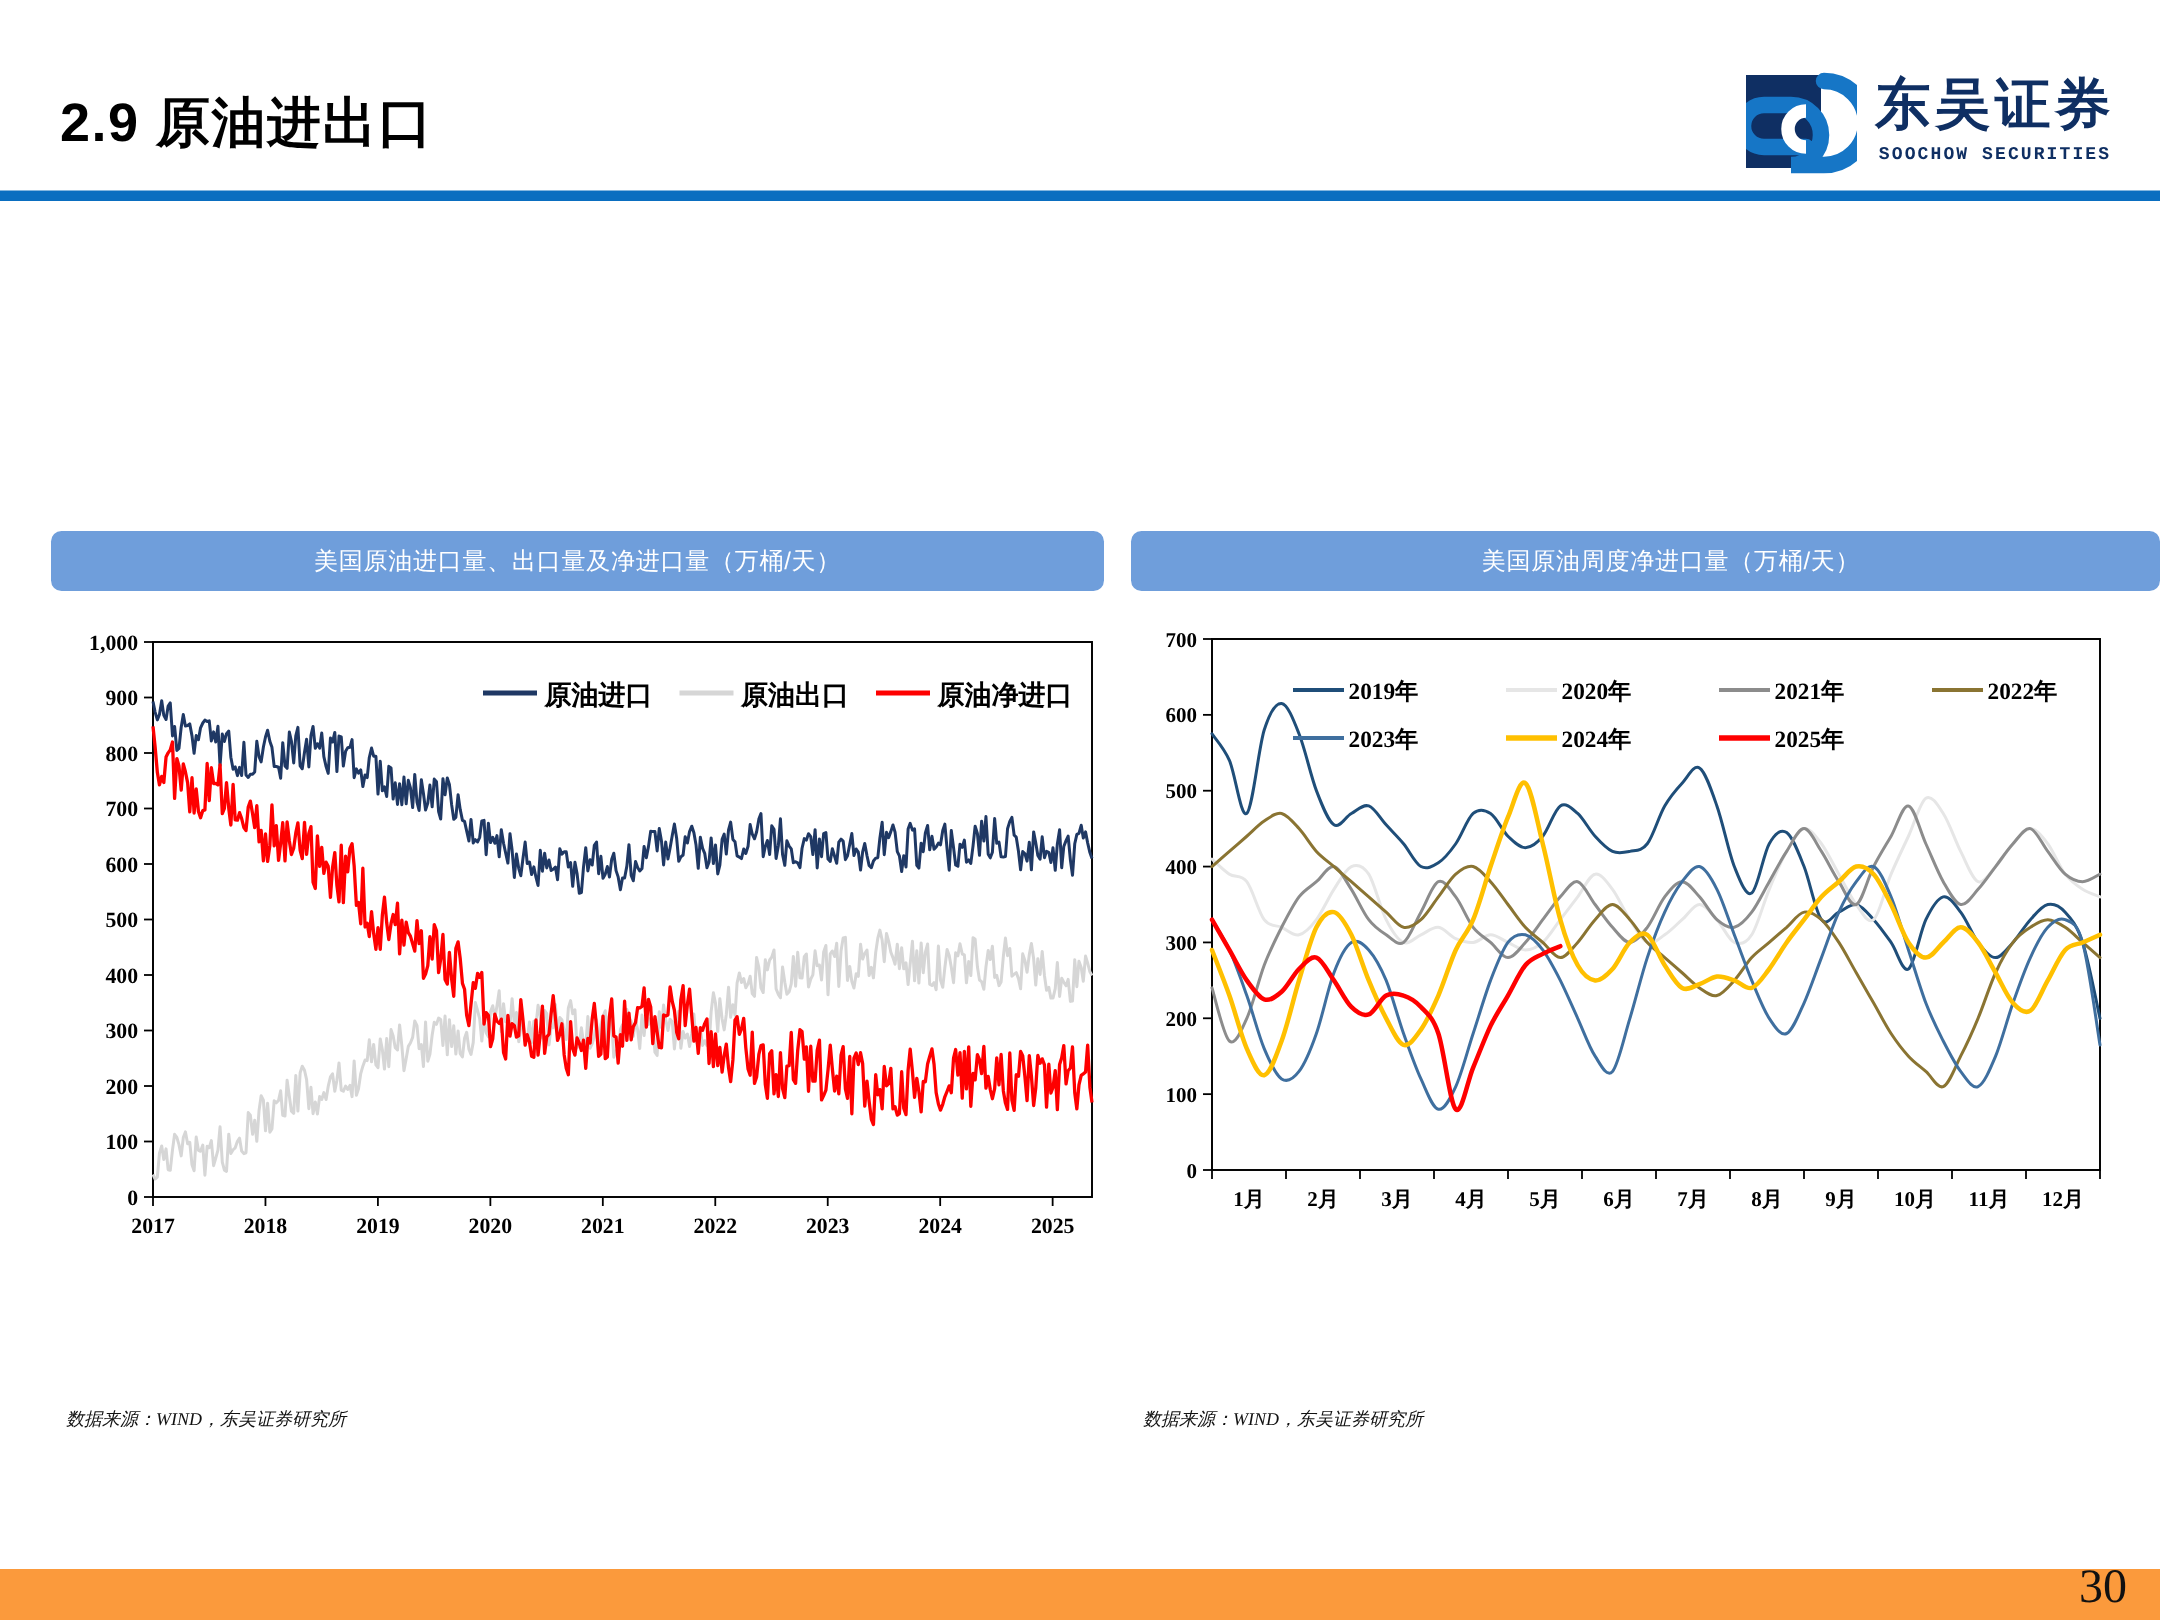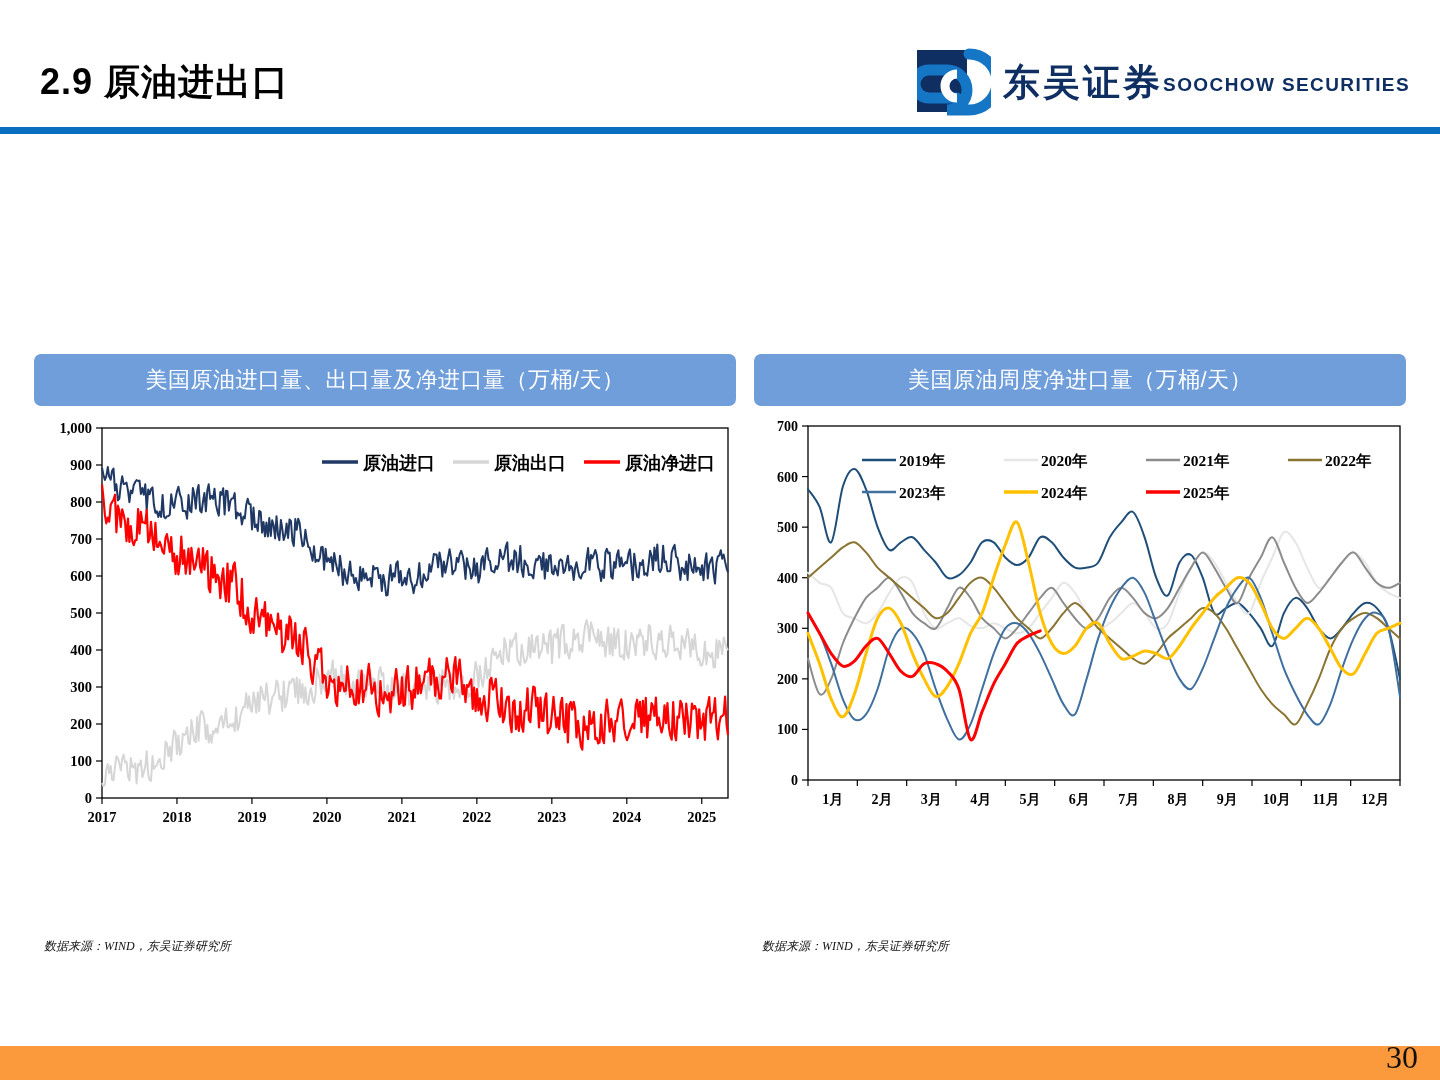--- a/index.html
+++ b/index.html
@@ -13,35 +13,35 @@
   #slide-title{
     position:absolute;left:40px;top:58px;
     font-size:36px;font-weight:bold;color:#000;
     letter-spacing:1px;white-space:nowrap;
   }
   #brand-logo{
     position:absolute;right:30px;top:48px;
     display:flex;align-items:center;gap:12px;
   }
   #logo-mark{width:74px;height:68px;display:block;}
-  #logo-text{display:flex;align-items:center;line-height:1;}
+  #logo-text{display:flex;flex-direction:column;align-items:center;line-height:1;font-family:Liberation Mono, monospace;}
   #logo-cn{font-size:37px;font-weight:bold;color:#0f2f63;letter-spacing:3px;white-space:nowrap;}
-  #logo-en{font-size:19px;font-weight:bold;color:#0f2f63;letter-spacing:1.4px;margin-top:5px;white-space:nowrap;}
+  #logo-en{font-size:12px;font-weight:bold;color:#0f2f63;letter-spacing:1.4px;margin-top:5px;white-space:nowrap;}
   #header-rule{
     position:absolute;left:0;top:127px;width:1440px;height:7px;background:#0a6ec0;
   }
   
   .panel-title{
-    position:absolute;height:52px;border-radius:7px;
+    position:absolute;height:40px;border-radius:7px;
     background:#6f9edb;color:#ffffff;
     display:flex;align-items:center;justify-content:center;
-    font-size:22px;letter-spacing:0.5px;white-space:nowrap;
+    font-size:16px;letter-spacing:0.5px;white-space:nowrap;
   }
   #panel-title-left{left:34px;top:354px;width:702px;}
-  #panel-title-right{left:754px;top:354px;width:652px;}
+  #panel-title-right{left:754px;top:354px;width:652px;padding-left:34px;}
 
   .chart-wrap{position:absolute;}
   #chart-left{left:34px;top:420px;width:702px;height:420px;}
   #chart-right{left:754px;top:420px;width:652px;height:400px;}
   .chart-svg{display:block;}
 
   .source-note{
     position:absolute;font-size:12px;font-style:italic;color:#111;
     font-family:"Liberation Serif","DejaVu Serif",serif;white-space:nowrap;
   }

